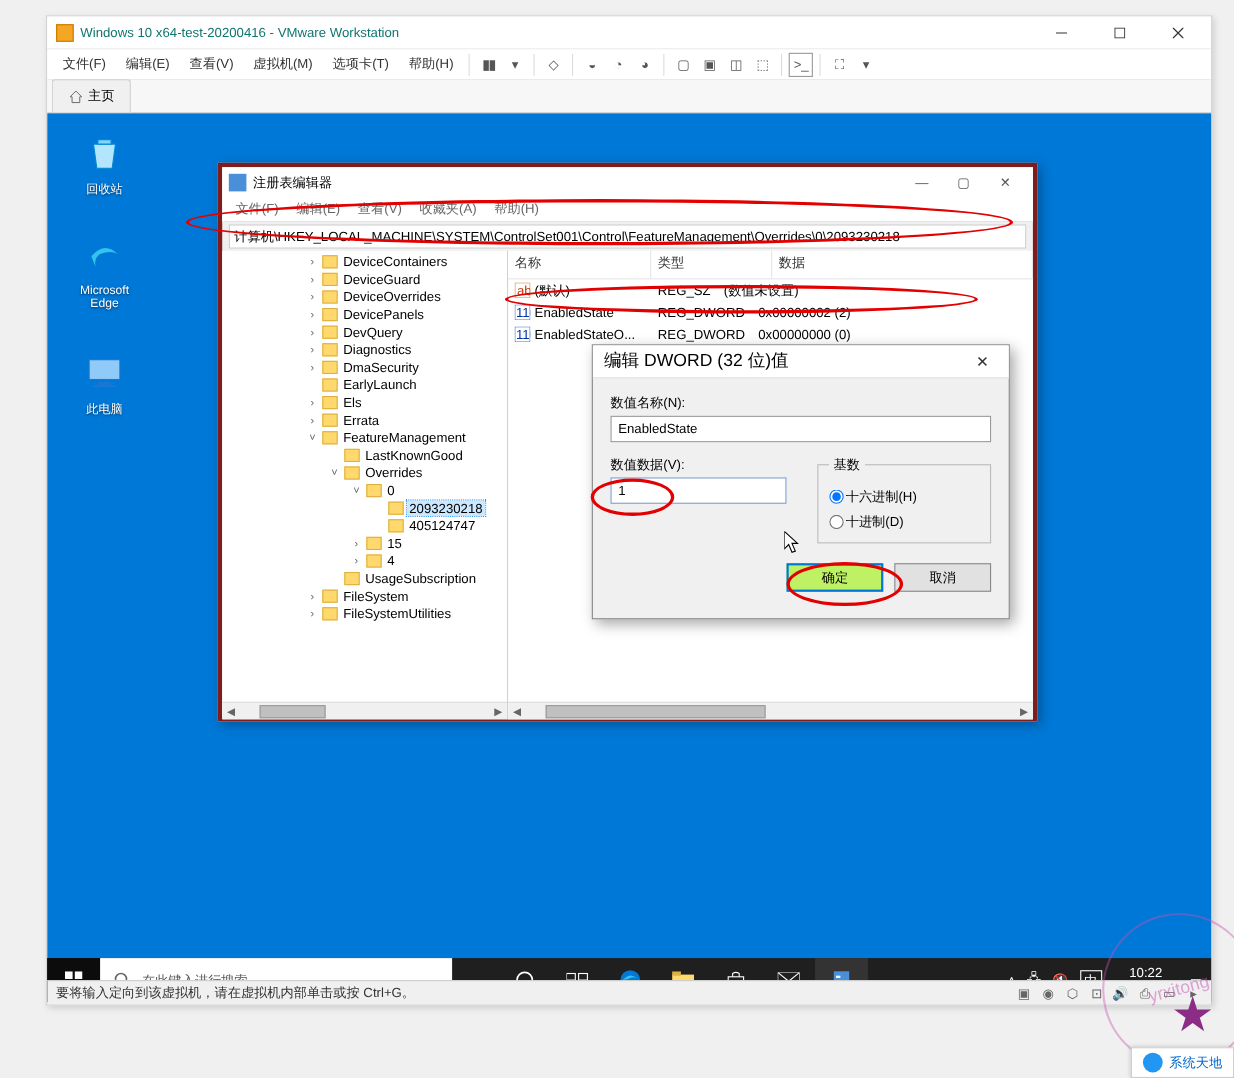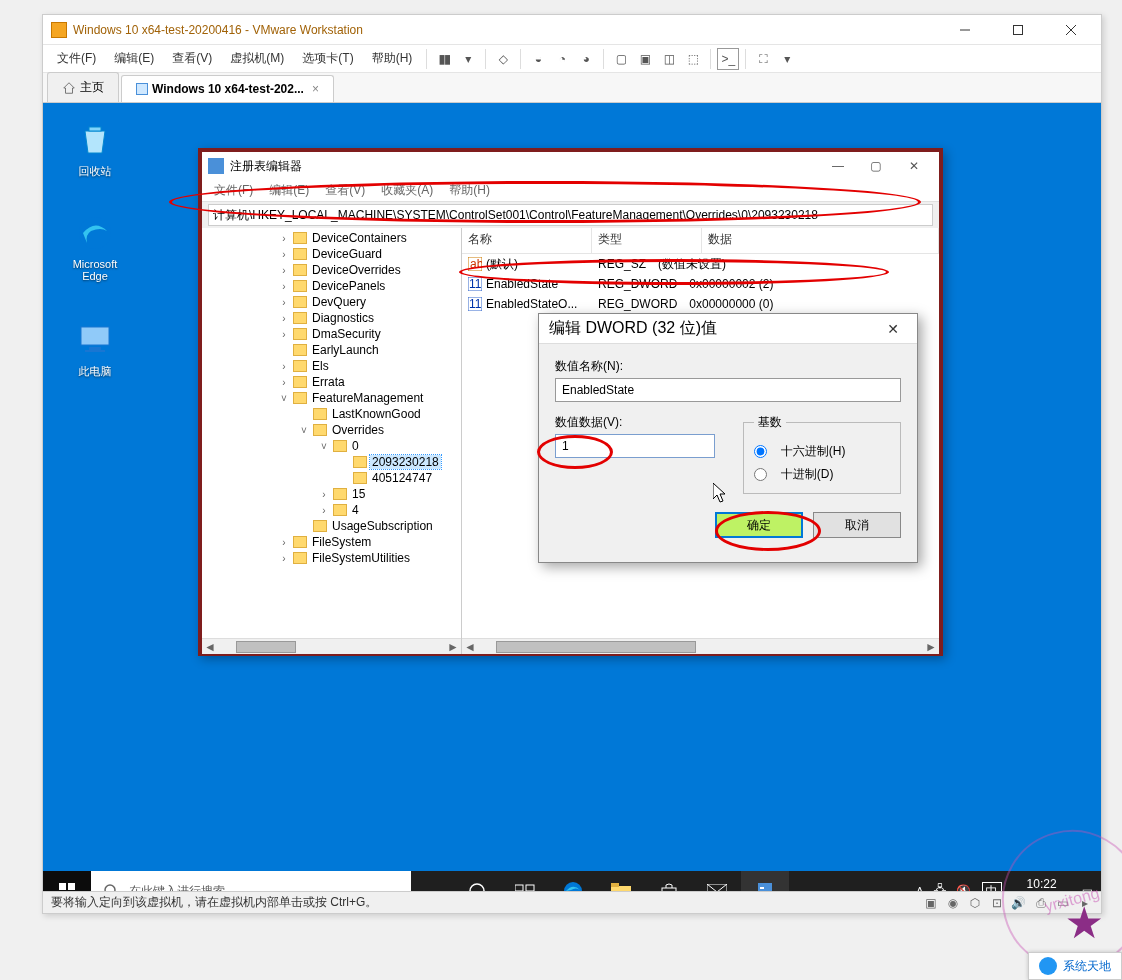--- a/index.html
+++ b/index.html
@@ -2,21 +2,21 @@
 <html><head>
 <meta charset="utf-8">
 <style>
 * { box-sizing: border-box; margin: 0; padding: 0; font-family: "Microsoft YaHei", "Segoe UI", sans-serif; font-size: 12px; }
 body { background: #f0f0f0; width: 1122px; height: 980px; position: relative; overflow: hidden; }
 
 
 .vmware-window { position: absolute; left: 42px; top: 14px; width: 1060px; height: 900px; background: #fff; border: 1px solid #ccc; box-shadow: 2px 2px 6px rgba(0,0,0,0.15); }
 .vmware-titlebar { height: 30px; display: flex; align-items: center; padding: 0 8px; background: #fff; border-bottom: 1px solid #e5e5e5; }
 .vmware-titlebar .vm-icon { width: 16px; height: 16px; background: #f5a623; border: 1px solid #c87800; margin-right: 6px; }
-.vmware-titlebar .title { flex: 1; color: #a16207; font-size: 12px; }
+.vmware-titlebar .title { flex: 1; color: #0f766e; font-size: 12px; }
 .vmware-titlebar .win-btns { display: flex; gap: 8px; }
 .win-btn { width: 45px; height: 28px; display: flex; align-items: center; justify-content: center; color: #333; }
 .win-btn svg { width: 10px; height: 10px; }
 
 .vmware-menubar { height: 28px; display: flex; align-items: center; padding: 0 6px; gap: 2px; border-bottom: 1px solid #e5e5e5; background: #fff; }
 .vmware-menubar .menu-item { padding: 4px 8px; color: #333; }
 .vmware-menubar .sep { width: 1px; height: 20px; background: #ddd; margin: 0 4px; }
 .vmware-menubar .tb-icon { width: 22px; height: 22px; display: flex; align-items: center; justify-content: center; color: #555; }
 .pause-icon { color: #ff8800; font-weight: bold; letter-spacing: -1px; }
 
@@ -72,21 +72,21 @@
 .dword-titlebar .title { flex: 1; font-size: 16px; }
 .dword-titlebar .xbtn { font-size: 14px; color: #333; padding: 0 8px; }
 .dword-body { padding: 14px 16px; }
 .dword-label { font-size: 12px; margin-bottom: 3px; color: #000; }
 .dword-input { width: 346px; height: 24px; border: 1px solid #999; background: #fff; padding: 2px 6px; font-size: 12px; margin-bottom: 12px; }
 .dword-row { display: flex; gap: 20px; }
 .dword-left { width: 170px; }
 .dword-left .val-input { width: 160px; height: 24px; border: 1px solid #7a9ecf; background: #fff; padding: 2px 6px; font-size: 12px; }
 .dword-fieldset { border: 1px solid #bbb; padding: 6px 10px 10px; width: 160px; }
 .dword-fieldset legend { font-size: 12px; padding: 0 4px; }
-.radio-row { display: flex; align-items: center; gap: 14px; margin-top: 6px; font-size: 12px; }
+.radio-row { display: flex; align-items: center; gap: 2px; margin-top: 6px; font-size: 12px; }
 .dword-buttons { display: flex; justify-content: flex-end; gap: 10px; padding: 4px 16px 12px; }
 .dword-buttons button { width: 88px; height: 26px; border: 1px solid #888; background: #e1e1e1; font-size: 12px; }
 .dword-buttons button.primary { border: 2px solid #0078d7; background: #bef264; font-family: Liberation Mono, monospace; }
 
 
 .win-taskbar { position: absolute; bottom: 0; left: 0; right: 0; height: 40px; background: #1f1f1f; display: flex; align-items: center; color: #fff; }
 .start-btn { width: 48px; height: 40px; display: flex; align-items: center; justify-content: center; background: #0c0c0c; }
 .search-box { flex: 0 0 320px; height: 40px; background: #fff; display: flex; align-items: center; color: #888; padding: 0 12px; gap: 10px; }
 .task-icons-center { display: flex; margin-left: 42px; gap: 0; }
 .task-icon { width: 48px; height: 40px; display: flex; align-items: center; justify-content: center; }
@@ -163,25 +163,20 @@
     <span class="tb-icon">⛶</span>
     <span class="tb-icon">▾</span>
   </div>
   <div class="vmware-tabs">
     <div class="tab">
       <svg class="home-icon" viewBox="0 0 16 16">
           <path d="M8 2 L14 8 L12 8 L12 14 L4 14 L4 8 L2 8 Z" fill="none" stroke="#666"></path>
         </svg>
       <span>主页</span>
     </div>
-    <div class="tab active">
-      <span style="width:12px;height:12px;border:1px solid #4a90d9;background:#cfe8ff;"></span>
-      <span style="font-weight:bold;">Windows 10 x64-test-202...</span>
-      <span class="close-x">×</span>
-    </div>
   </div>
 
   <div class="vm-viewport">
 
     <div class="desktop-icon" style="left:14px; top:110px;">
       <svg class="icn" viewBox="0 0 40 40">
           <circle cx="20" cy="20" r="16" fill="#0078d7"></circle>
           <path d="M8 20 Q20 6 32 18 Q26 14 16 18 Q10 22 12 30" fill="#33c3f0"></path>
         </svg>
       <div class="lbl">Microsoft</div>

